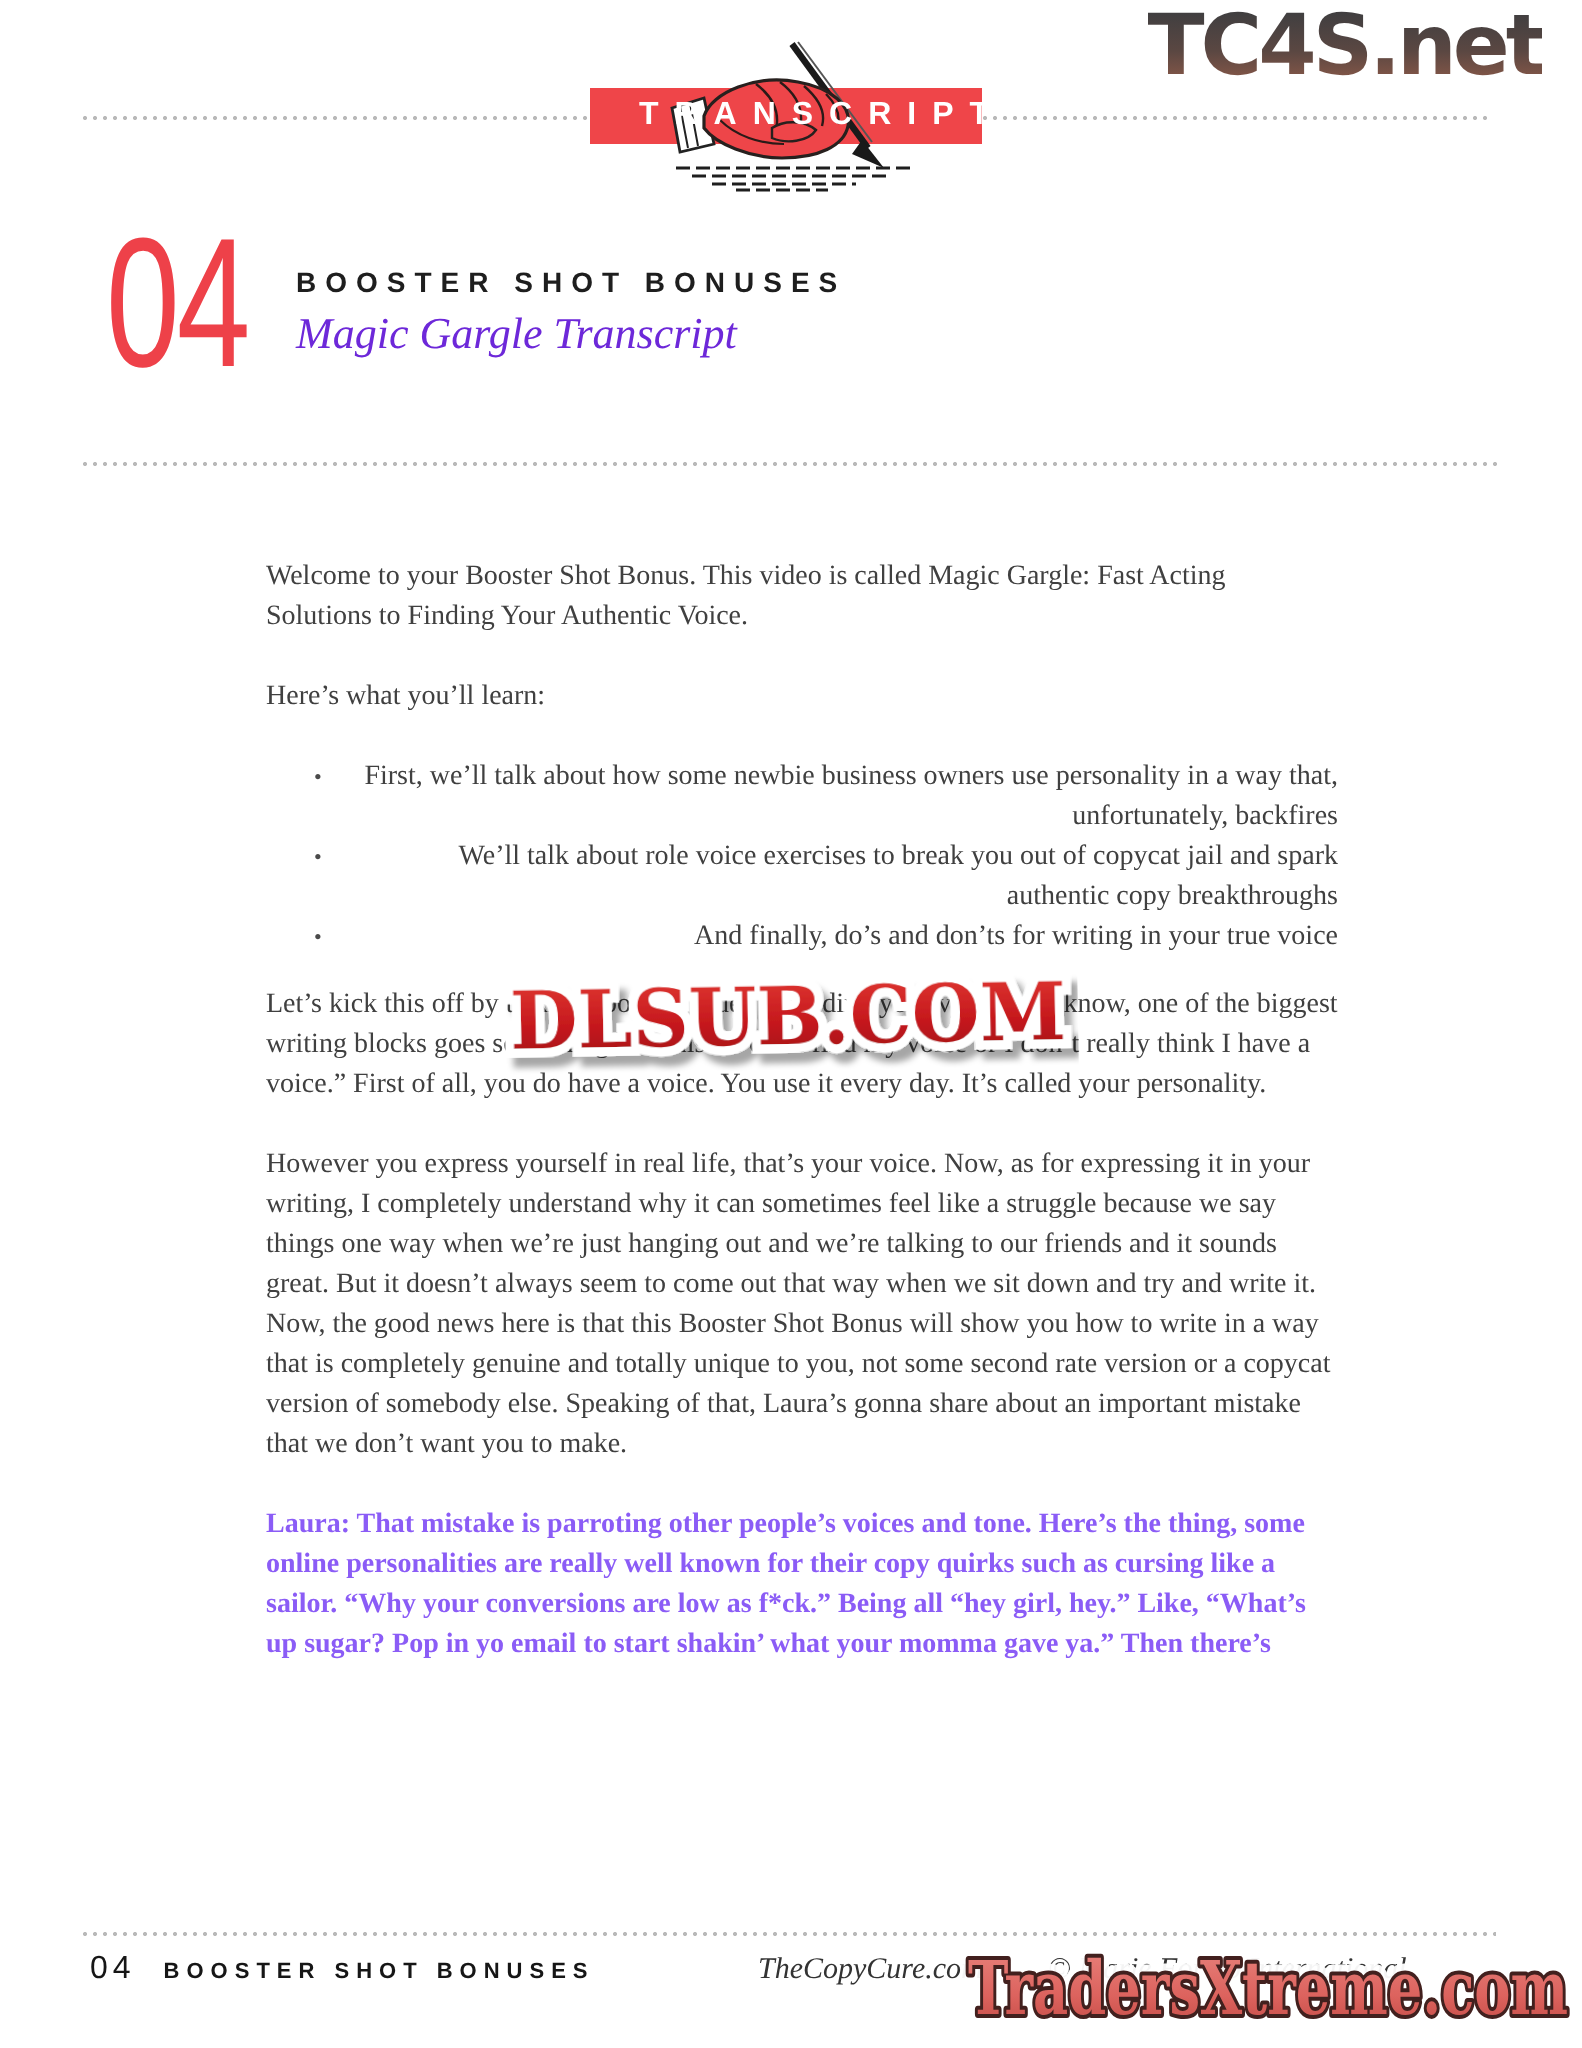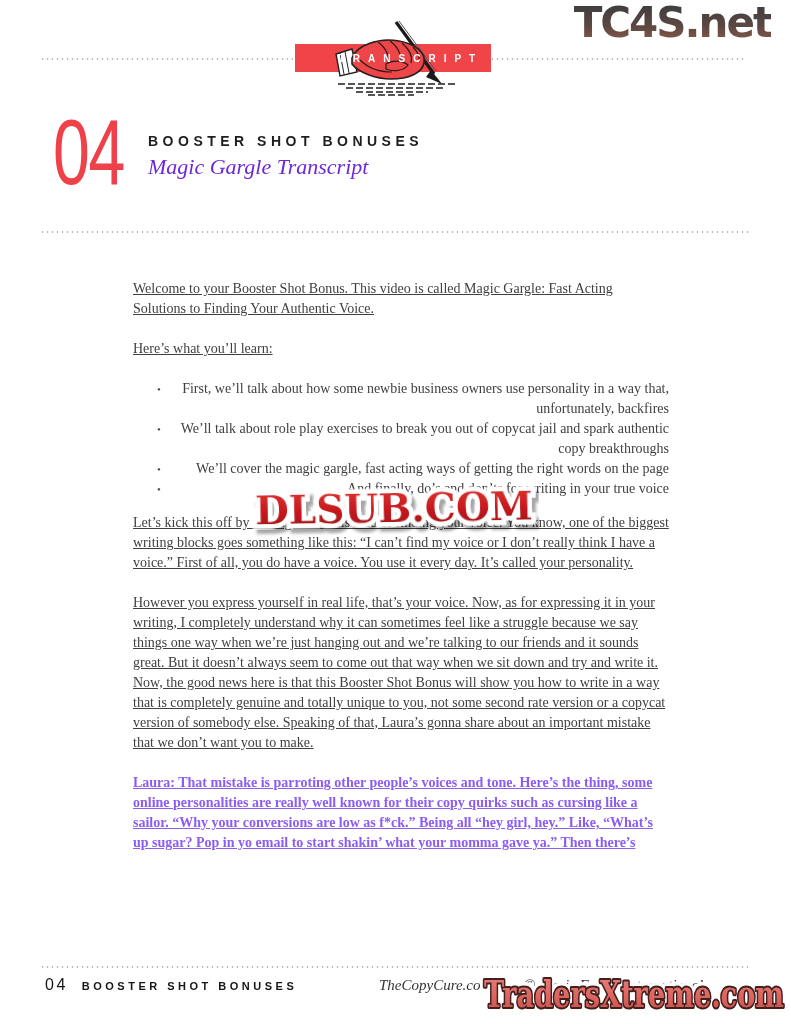--- a/index.html
+++ b/index.html
@@ -23,21 +23,21 @@
     -webkit-text-fill-color:transparent; color:transparent;
   }
   .banner {
     position:absolute; left:295px; top:44px; width:196px; height:28px;
     background:#ef4549; z-index:5;
   }
   .banner-label {
     position:absolute; left:295px; top:44px; width:224px; height:28px;
     display:flex; align-items:center; justify-content:center; z-index:7;
     color:#ffffff; font-family:"Liberation Sans", sans-serif;
-    font-size:10px; font-weight:bold; letter-spacing:8px; text-indent:8px;
+    font-size:16px; font-weight:bold; letter-spacing:8px; text-indent:8px;
   }
   .hand-illustration { position:absolute; left:330px; top:20px; z-index:6; }
   
   .chapter-number {
     position:absolute; left:53px; top:104px;
     font-family:"Liberation Sans", sans-serif; font-weight:400;
     font-size:92px; line-height:96px; color:#ee4149;
     transform:scaleX(0.72); transform-origin:left top; letter-spacing:-2px;
   }
   .chapter-title {
@@ -48,21 +48,21 @@
   .chapter-subtitle {
     position:absolute; left:148px; top:154px;
     font-family:Liberation Serif, serif; font-style:italic;
     font-size:22px; color:#6d28d9;
   }
   
   .body-copy {
     position:absolute; left:133px; top:279px; width:536px;
     font-size:14px; line-height:20px; color:#404040;
   }
-  .body-copy p { margin:0 0 20px 0;text-decoration:underline; }
+  .body-copy p { margin:0 0 20px 0; }
   .body-copy ul { list-style:none; margin:0 0 14px 0; padding:0;text-align:right; }
   .body-copy li { position:relative; padding-left:45px; }
   .body-copy li::before {
     content:"•"; position:absolute; left:24px; top:0;
     font-size:11px; color:#4a4a4a;
   }
   .laura { font-weight:bold; color:#8b5cf6; margin-bottom:0 !important; }
   
   .footer-left {
     position:absolute; left:45px; top:976px; display:flex;
@@ -117,22 +117,21 @@
   <div class="chapter-title">BOOSTER SHOT BONUSES</div>
   <div class="chapter-subtitle">Magic Gargle Transcript</div>
 
   <div class="dotted" style="left:40px; top:231px; width:710px;"></div>
 
   <div class="body-copy">
     <p>Welcome to your Booster Shot Bonus. This video is called Magic Gargle: Fast Acting Solutions to Finding Your Authentic Voice.</p>
     <p>Here’s what you’ll learn:</p>
     <ul>
       <li>First, we’ll talk about how some newbie business owners use personality in a way that, unfortunately, backfires</li>
-      <li>We’ll talk about role play exercises to break you out of copycat jail and spark authentic copy breakthroughs</li>
-      <li>We’ll cover the magic gargle, fast acting ways of getting the right words on the page</li>
+      <li>We’ll talk about role voice exercises to break you out of copycat jail and spark authentic copy breakthroughs</li>
       <li>And finally, do’s and don’ts for writing in your true voice</li>
     </ul>
     <p>Let’s kick this off by talking about this idea of finding your voice. You know, one of the biggest writing blocks goes something like this: “I can’t find my voice or I don’t really think I have a voice.” First of all, you do have a voice. You use it every day. It’s called your personality.</p>
     <p>However you express yourself in real life, that’s your voice. Now, as for expressing it in your writing, I completely understand why it can sometimes feel like a struggle because we say things one way when we’re just hanging out and we’re talking to our friends and it sounds great. But it doesn’t always seem to come out that way when we sit down and try and write it. Now, the good news here is that this Booster Shot Bonus will show you how to write in a way that is completely genuine and totally unique to you, not some second rate version or a copycat version of somebody else. Speaking of that, Laura’s gonna share about an important mistake that we don’t want you to make.</p>
     <p class="laura">Laura: That mistake is parroting other people’s voices and tone. Here’s the thing, some online personalities are really well known for their copy quirks such as cursing like a sailor. “Why your conversions are low as f*ck.” Being all “hey girl, hey.” Like, “What’s up sugar? Pop in yo email to start shakin’ what your momma gave ya.” Then there’s</p>
   </div>
 
   <svg class="wm-center" width="290" height="58" viewBox="0 0 290 58">
     <defs>
       <linearGradient id="dlgrad" x1="0" y1="0" x2="0" y2="1">

